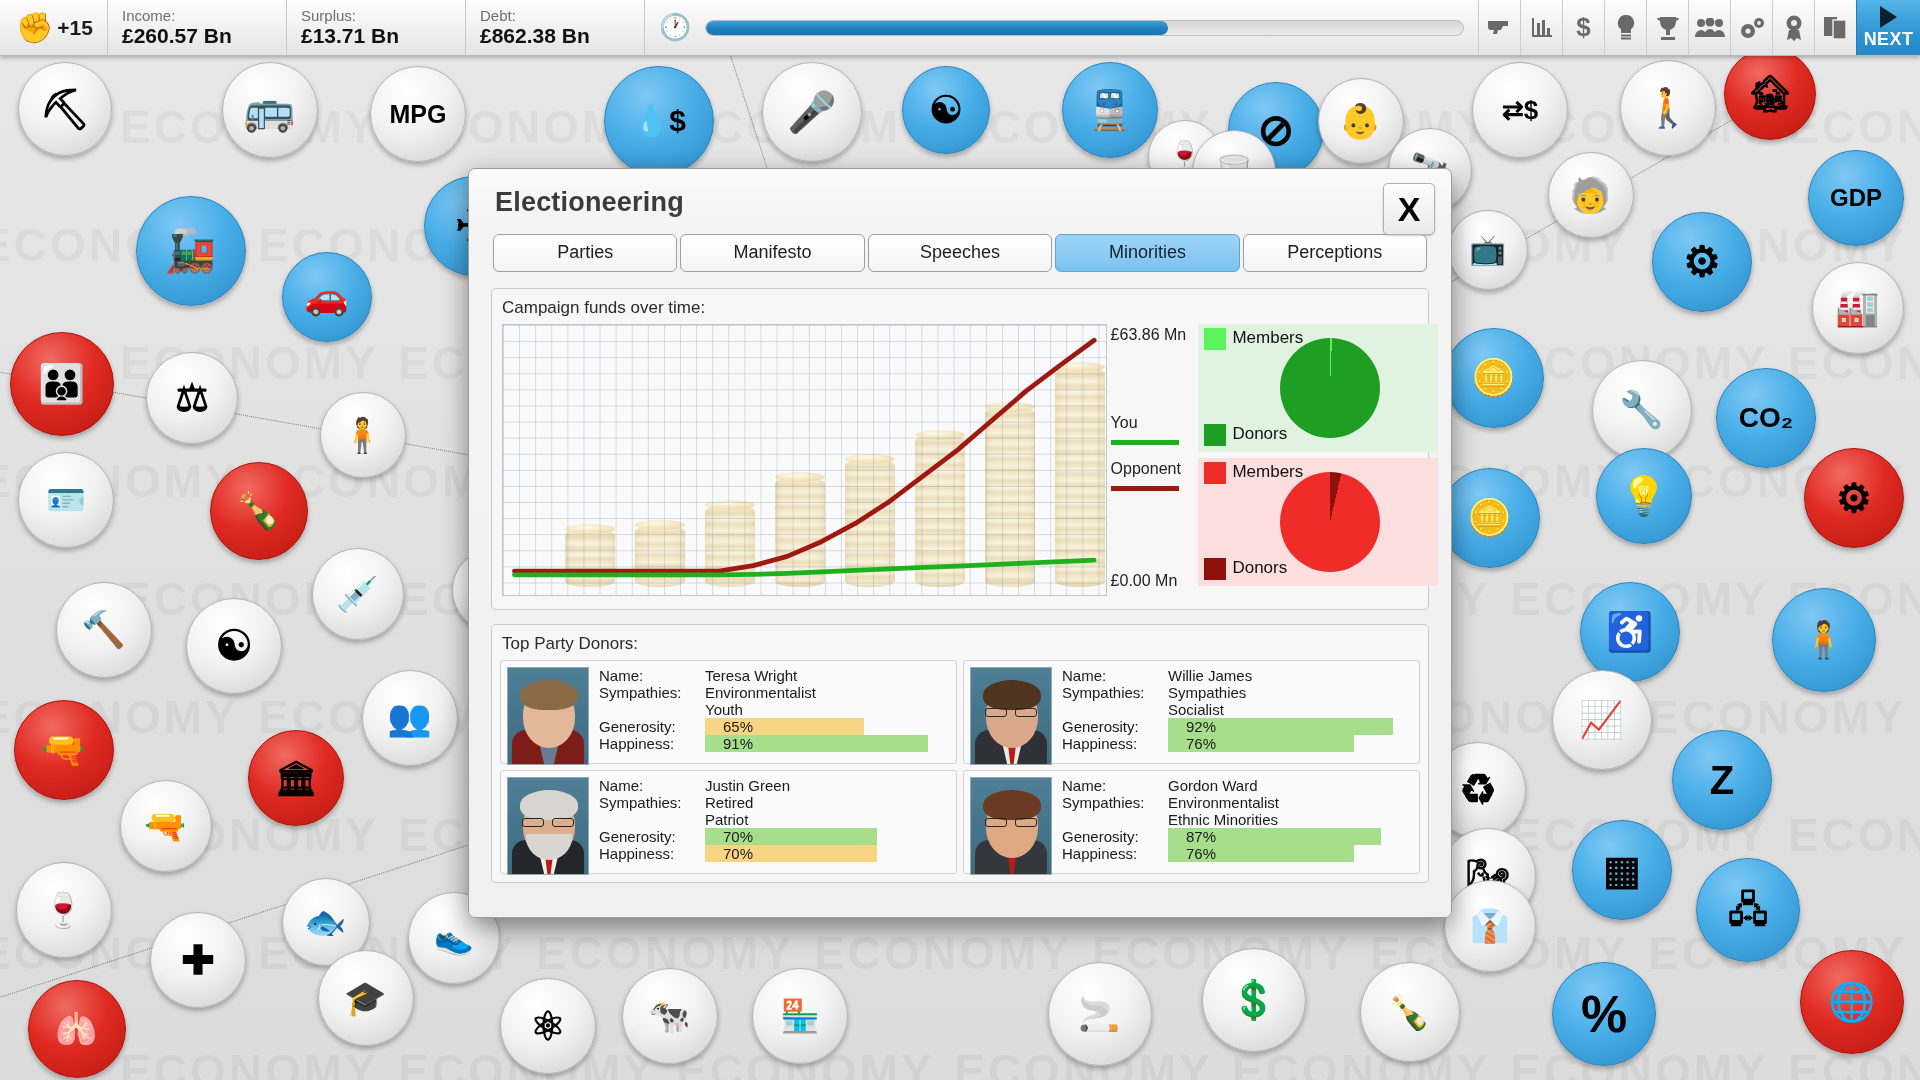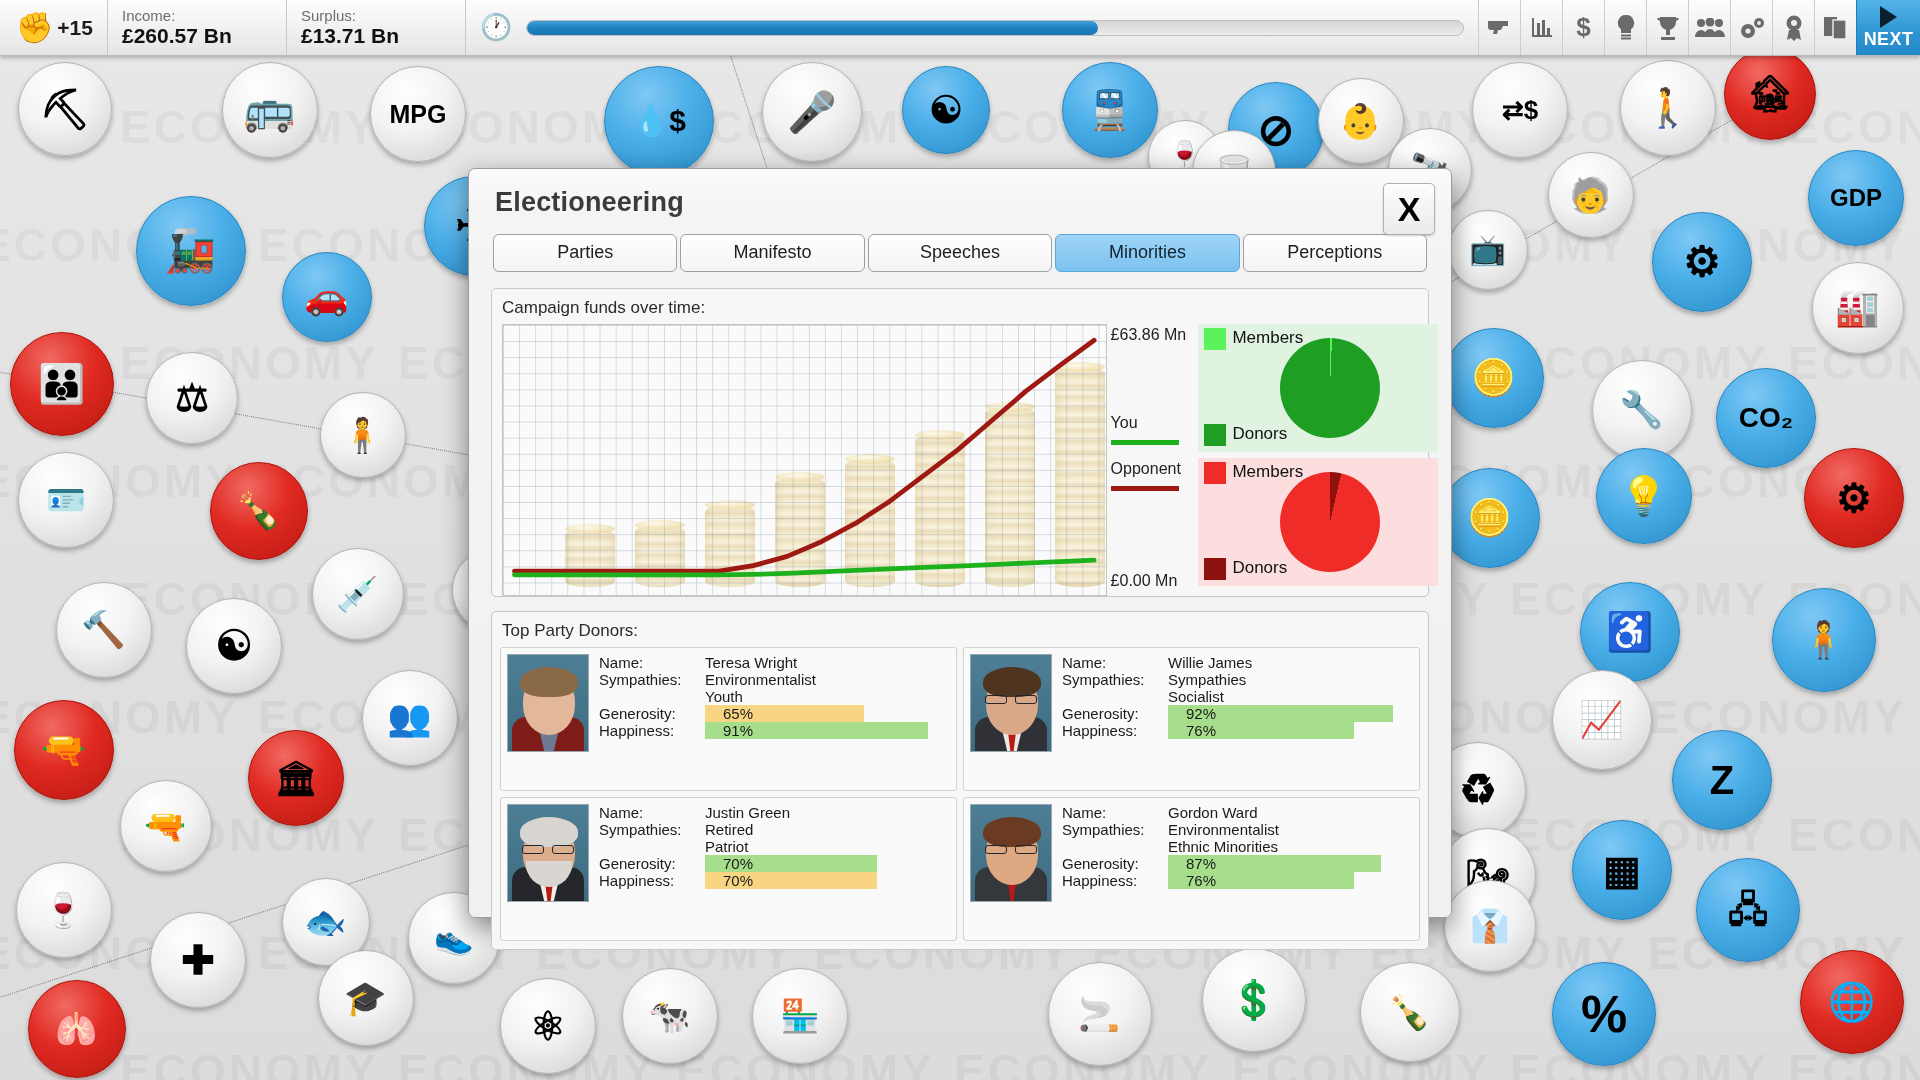--- a/index.html
+++ b/index.html
@@ -171,21 +171,21 @@
   .pie.opp  { background:conic-gradient(#8d110c 0deg 13deg, #ef2c28 13deg 360deg); }
   .swatch { position:absolute; width:22px; height:22px; }
   .lgtxt { position:absolute; font-size:17px; color:#111; }
 
   
   #donorpanel { margin-top:14px; }
   #donorgrid { display:grid; grid-template-columns:1fr 1fr; gap:6px; padding:0 8px 8px 8px; }
   .donor {
     display:flex; gap:10px;
     background:#fafafa; border:1px solid #d2d2d2; border-radius:3px;
-    padding:6px; height:144px;
+    padding:6px; height:104px;
   }
   .portrait {
     width:82px; height:98px; flex:0 0 82px;
     border:1px solid #97a7ae; position:relative; overflow:hidden;
     background:linear-gradient(180deg,#4e7f96 0%,#3e6b80 100%);
   }
   .pf-hair { position:absolute; border-radius:50% 50% 40% 40%; }
   .pf-face { position:absolute; border-radius:44% 44% 50% 50%; }
   .pf-body { position:absolute; bottom:0; left:4px; right:4px; height:34px; border-radius:14px 14px 0 0; }
   .pf-shirt{ position:absolute; bottom:0; left:30px; width:22px; height:26px; background:#e9e6de; clip-path:polygon(0 0,100% 0,72% 100%,28% 100%); }
@@ -485,20 +485,26 @@
       <span class="lbl">Income:</span>
       <span class="val">£260.57 Bn</span>
     </div>
   </div>
   <div class="seg">
     <div class="stat">
       <span class="lbl">Surplus:</span>
       <span class="val">£13.71 Bn</span>
     </div>
   </div>
+  <div class="seg">
+    <div class="stat">
+      <span class="lbl">Debt:</span>
+      <span class="val">£862.38 Bn</span>
+    </div>
+  </div>
 
   <div class="seg nb" style="padding-right:4px;">
     <span class="clock">🕐</span>
   </div>
 
   <div class="turnbar-wrap">
     <div class="turnbar">
       <div class="fill" id="turnfill" style="width: 61%;"></div>
     </div>
   </div>

